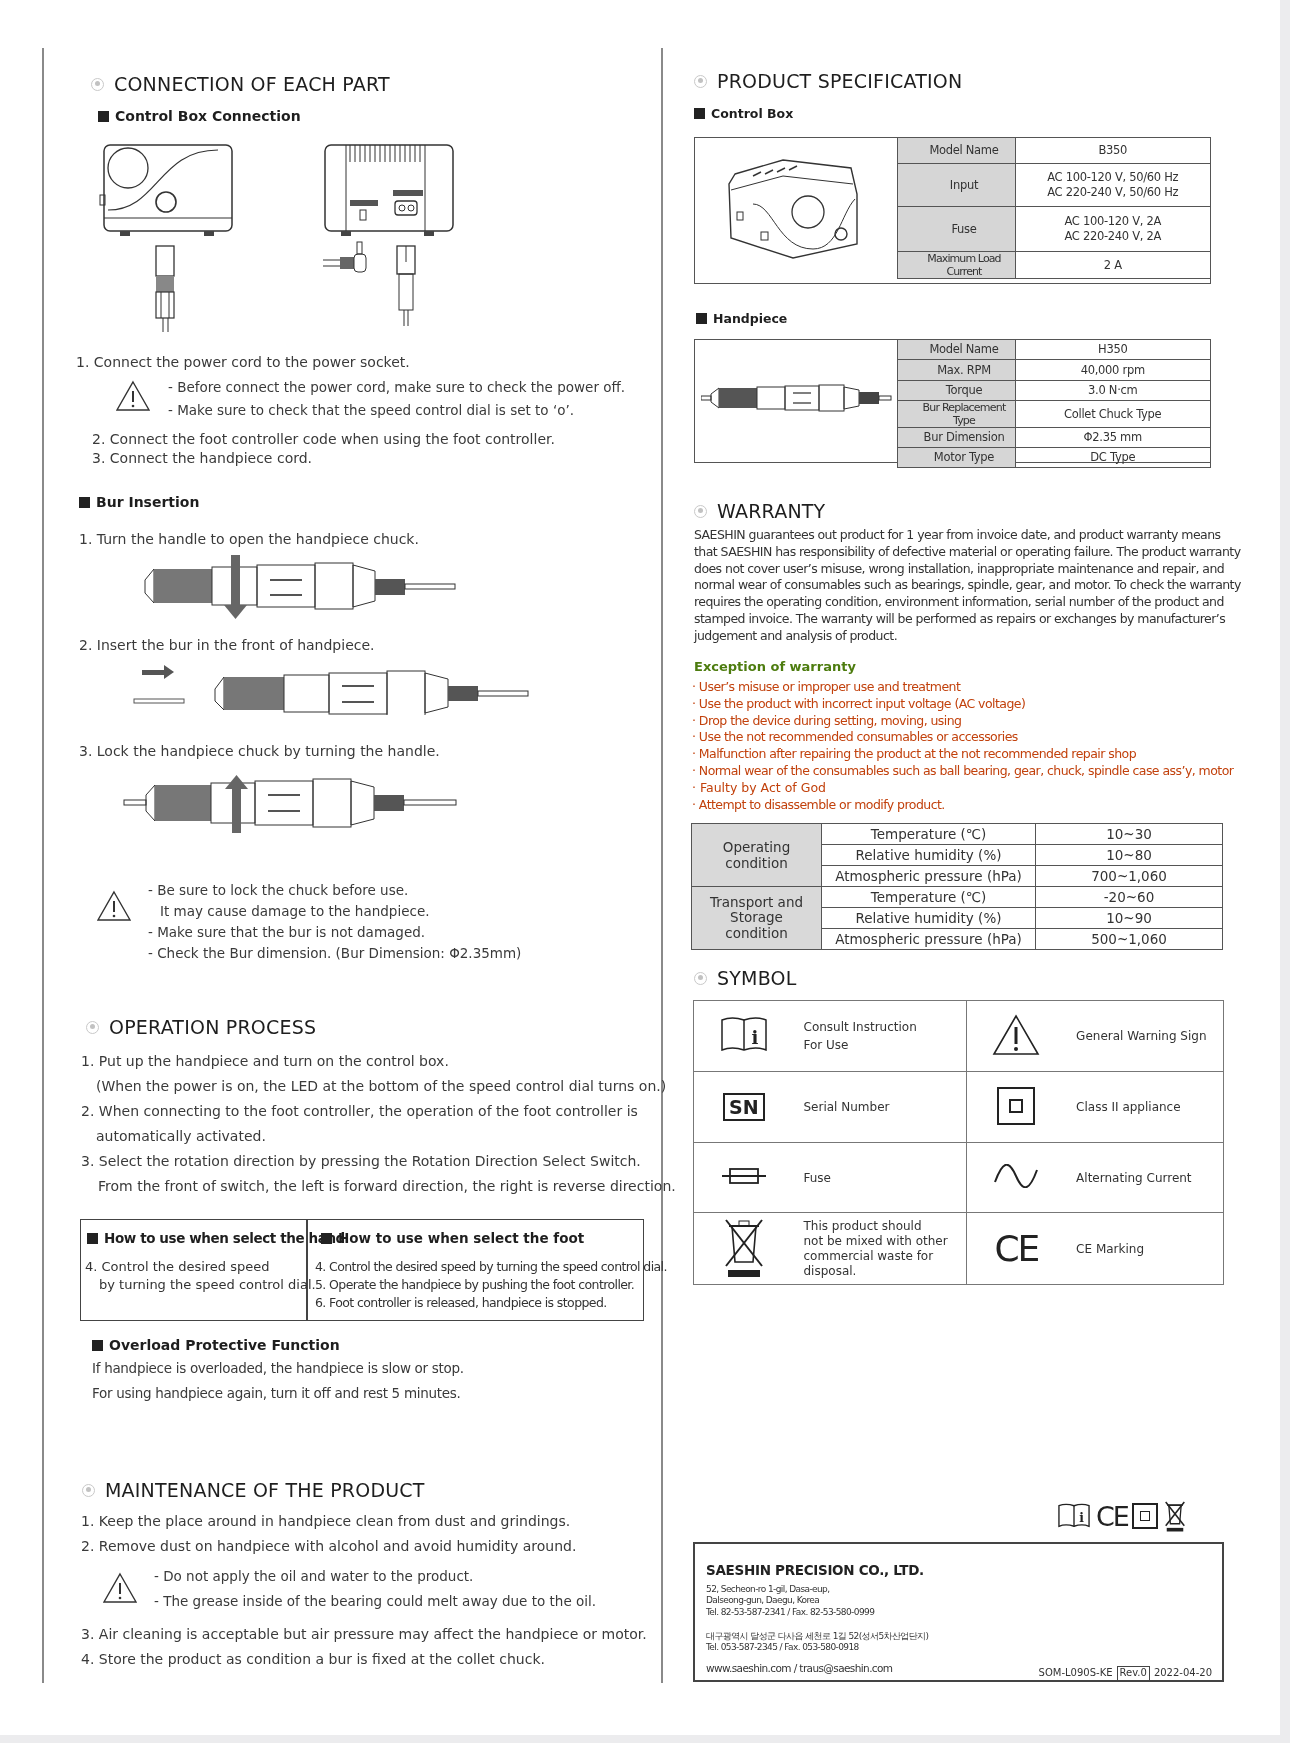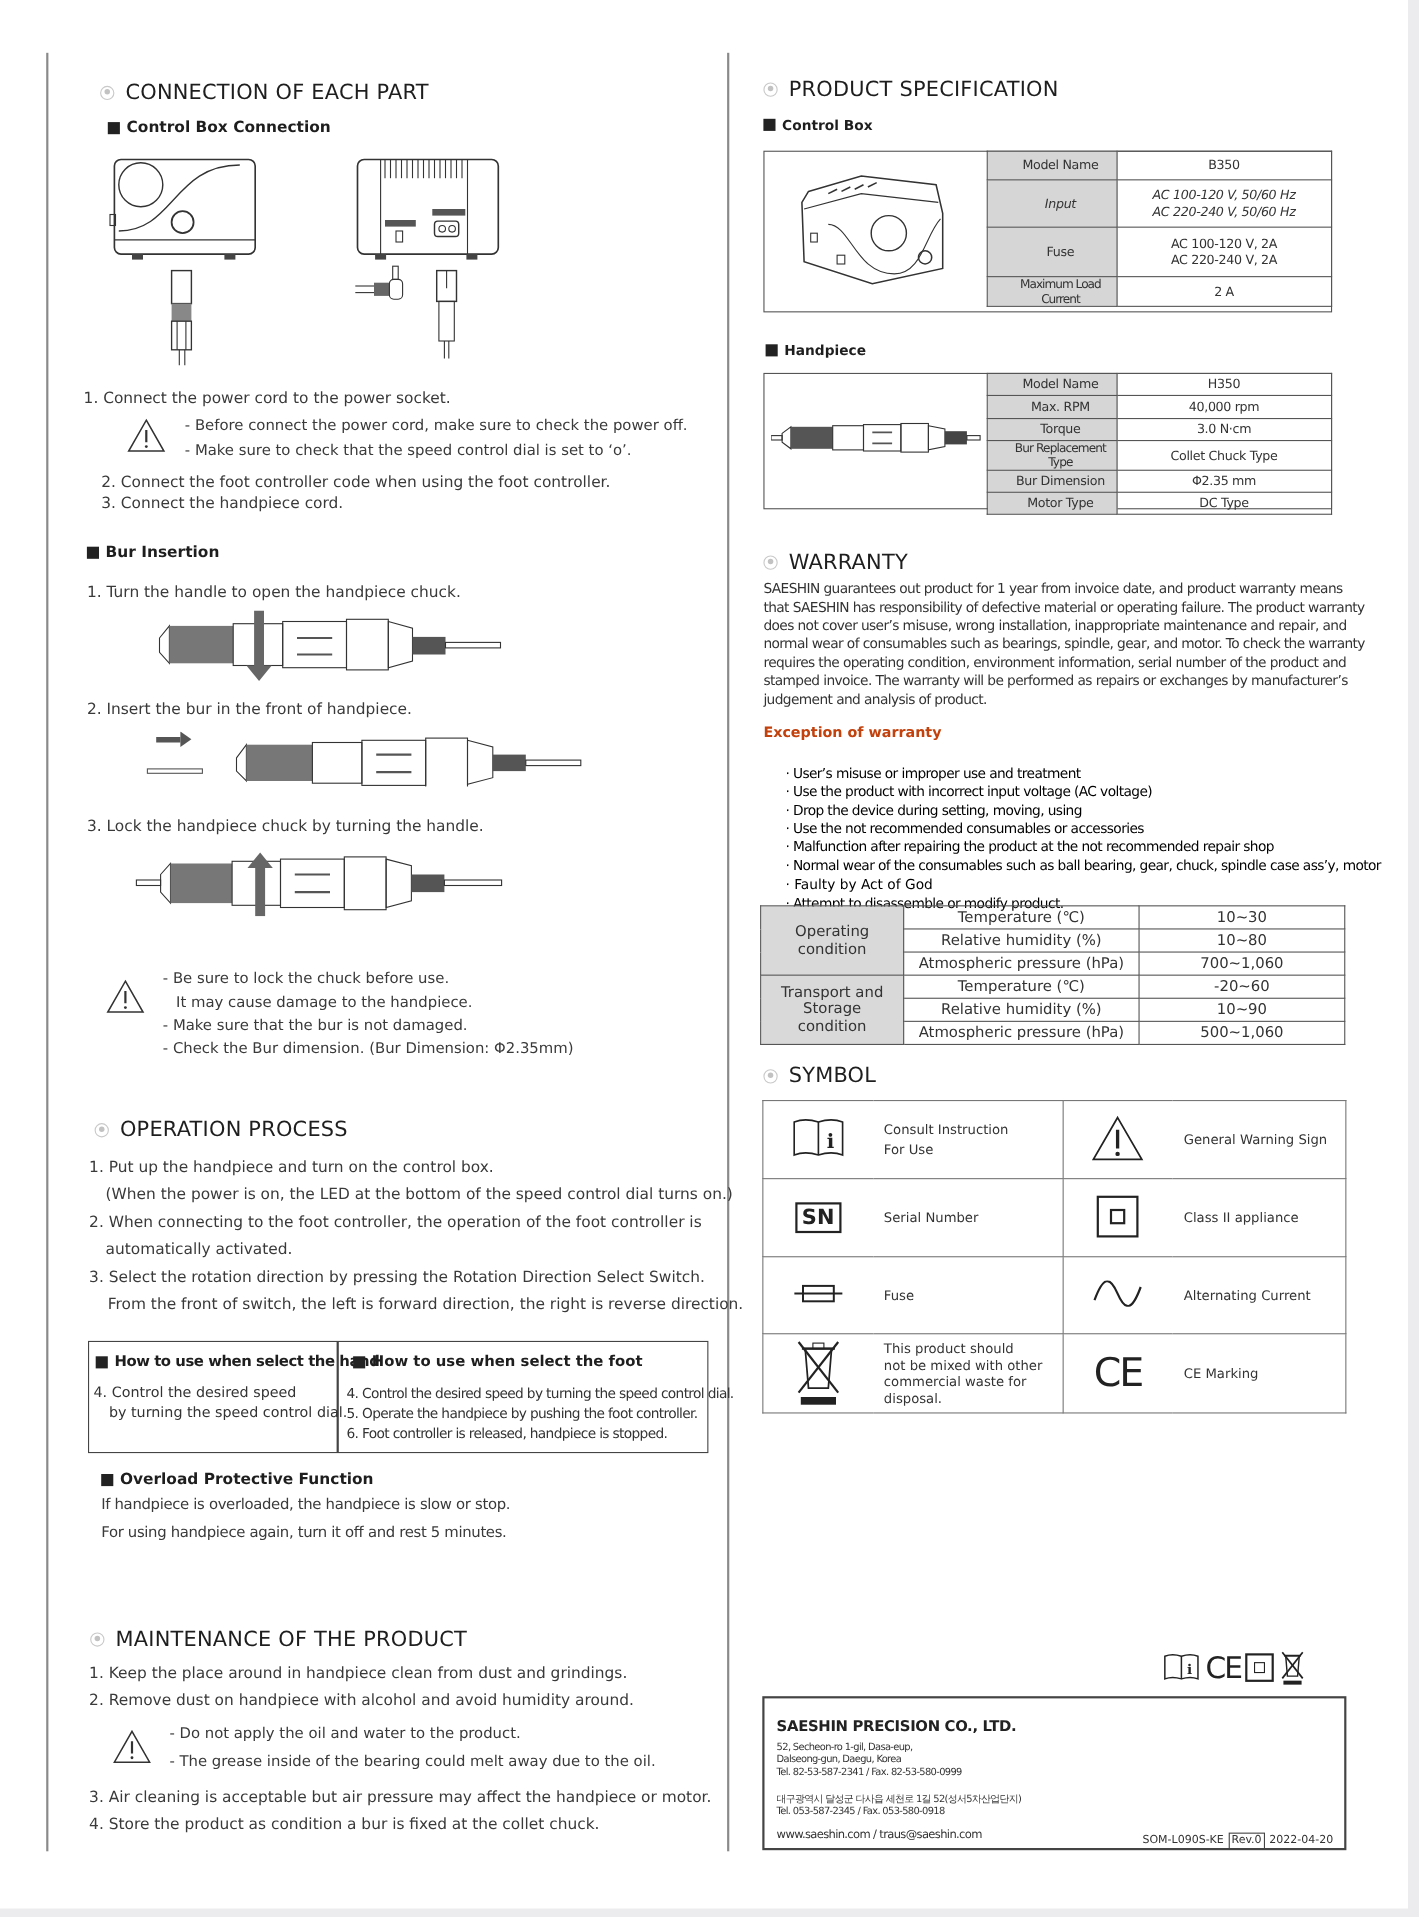--- a/index.html
+++ b/index.html
@@ -236,21 +236,21 @@
       <rect x="14" y="58" width="6" height="8" fill="none" stroke="#333"></rect>
         <rect x="38" y="78" width="7" height="8" fill="none" stroke="#333"></rect>
       <circle cx="118" cy="80" r="6" fill="none" stroke="#333" stroke-width="1.4"></circle>
     </svg>
     <table class="spec abs" style="left:202px; top:-1.5px; width:313.5px;">
       <tbody>
           <tr style="height:26px;">
             <td class="lbl" style="width:118px;">Model Name</td>
             <td>B350</td>
           </tr>
-      <tr style="height:43px;font-style:italic;">
+      <tr style="height:43px;">
             <td class="lbl">Input</td>
             <td style="white-space:pre-line; line-height:1.3;">AC 100-120 V, 50/60 Hz
 AC 220-240 V, 50/60 Hz</td>
           </tr>
       <tr style="height:45px;">
             <td class="lbl">Fuse</td>
             <td style="white-space:pre-line; line-height:1.3;">AC 100-120 V, 2A
 AC 220-240 V, 2A</td>
           </tr>
       <tr style="height:27px;">
@@ -312,22 +312,22 @@
   </div>
   <div class="abs" style="left:694px; top:527px; font-size:12.5px; line-height:16.8px; color:#333; letter-spacing:-0.55px; white-space:nowrap;">
     <div>SAESHIN guarantees out product for 1 year from invoice date, and product warranty means</div>
     <div>that SAESHIN has responsibility of defective material or operating failure. The product warranty</div>
     <div>does not cover user’s misuse, wrong installation, inappropriate maintenance and repair, and</div>
     <div>normal wear of consumables such as bearings, spindle, gear, and motor. To check the warranty</div>
     <div>requires the operating condition, environment information, serial number of the product and</div>
     <div>stamped invoice. The warranty will be performed as repairs or exchanges by manufacturer’s</div>
     <div>judgement and analysis of product.</div>
   </div>
-  <div class="abs" style="left:694px; top:659px; font-size:13px; font-weight:bold; color:#c2410c;">Exception of warranty</div>
-  <div class="abs" style="left:714px; top:679px; font-size:12.5px; line-height:16.8px; color:#000000; letter-spacing:-0.55px; white-space:nowrap;margin-top:16px;">
+  <div class="abs" style="left:694px; top:659px; font-size:13px; font-weight:bold; color:#4d7c0f;">Exception of warranty</div>
+  <div class="abs" style="left:692px; top:679px; font-size:12.5px; line-height:16.8px; color:#c2410c; letter-spacing:-0.55px; white-space:nowrap;">
     <div>· User’s misuse or improper use and treatment</div>
     <div>· Use the product with incorrect input voltage (AC voltage)</div>
     <div>· Drop the device during setting, moving, using</div>
     <div>· Use the not recommended consumables or accessories</div>
     <div>· Malfunction after repairing the product at the not recommended repair shop</div>
     <div>· Normal wear of the consumables such as ball bearing, gear, chuck, spindle case ass’y, motor</div>
     <div style="letter-spacing:0;">· Faulty by Act of God</div>
     <div>· Attempt to disassemble or modify product.</div>
   </div>
 

